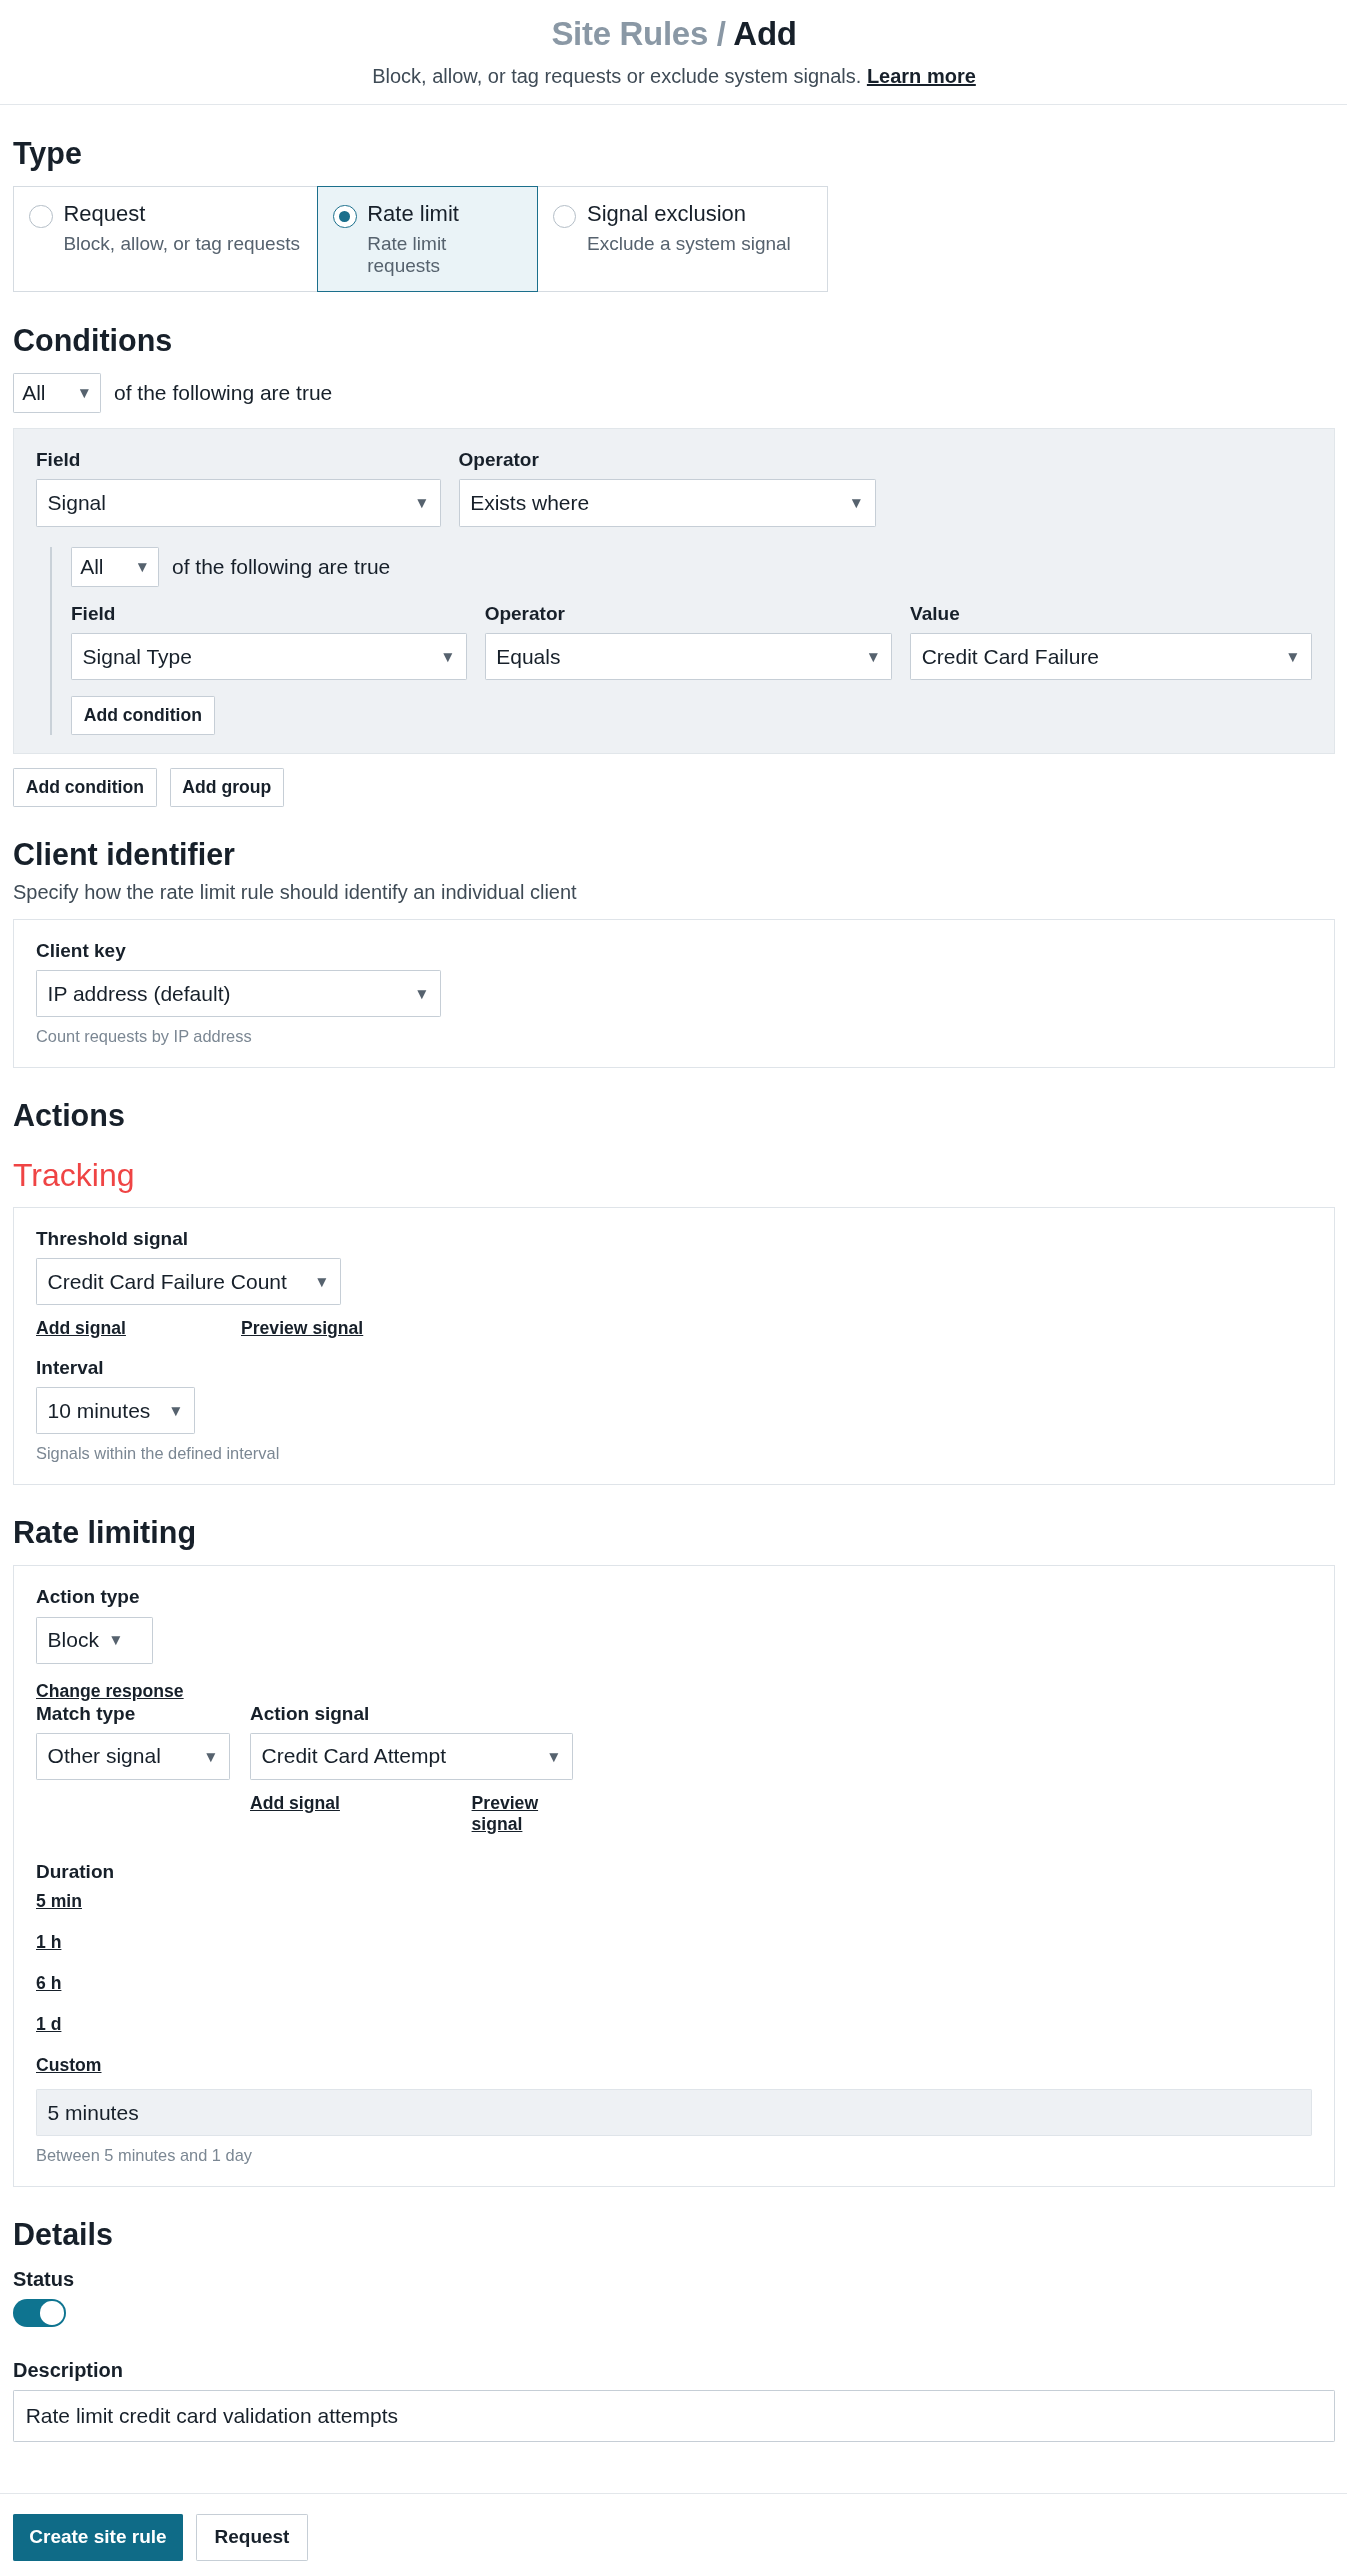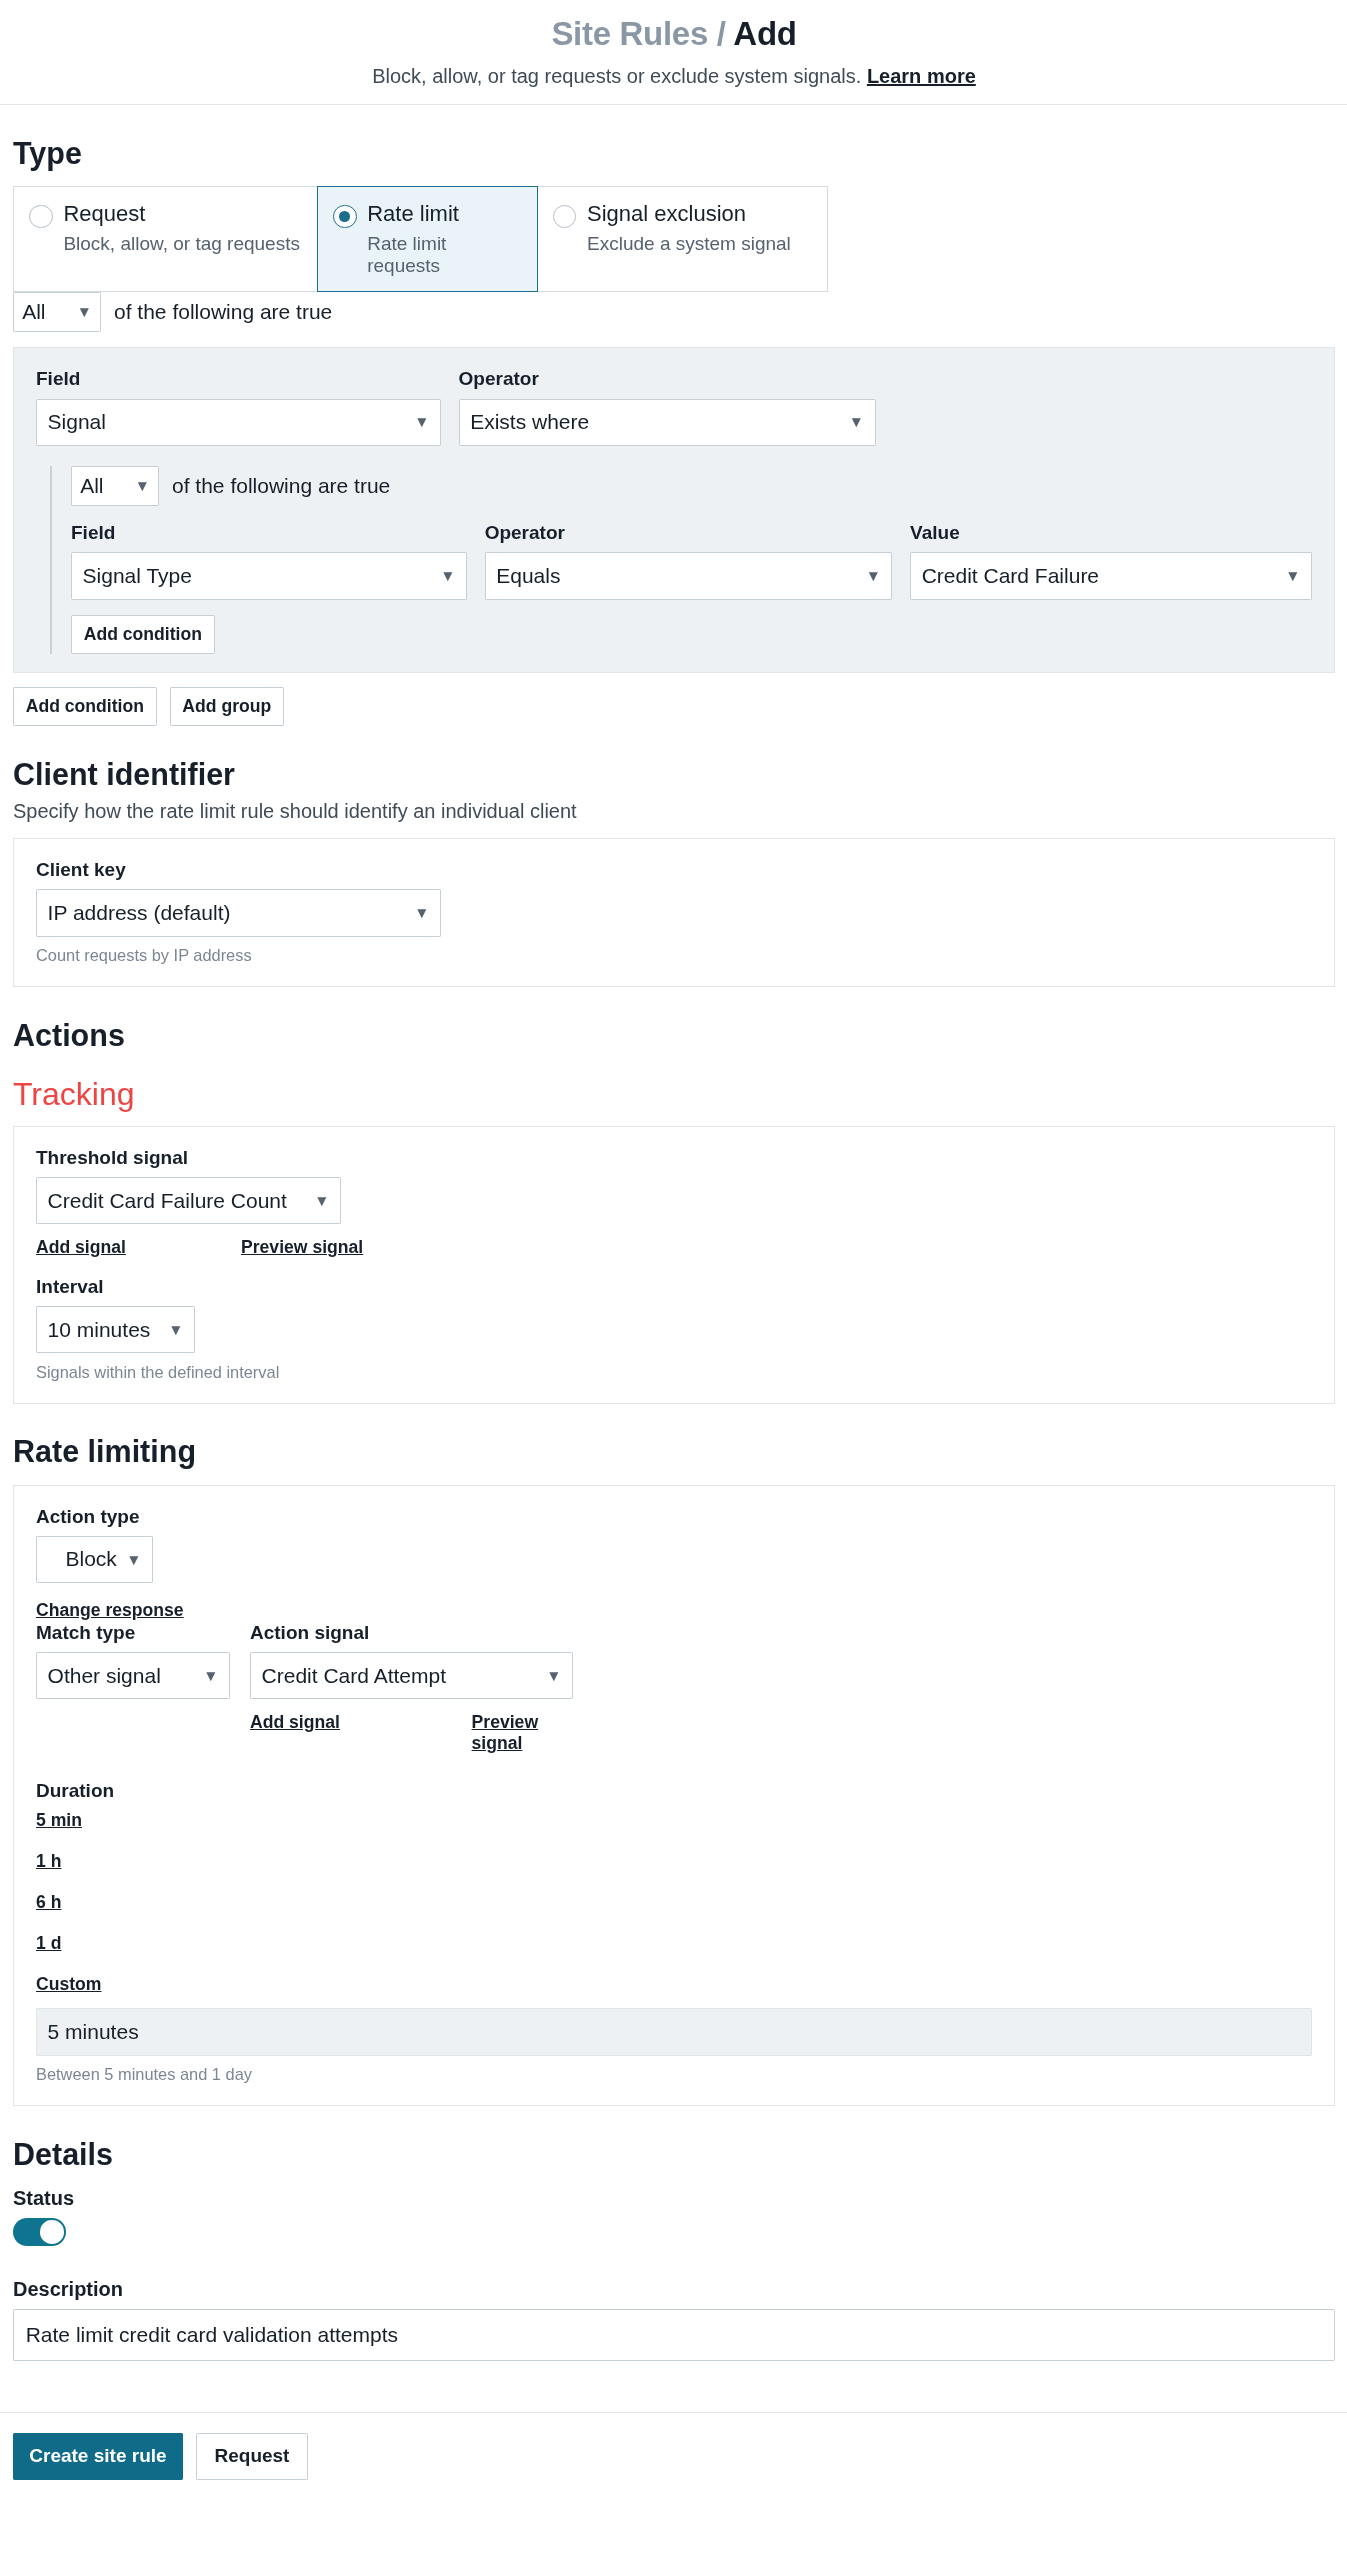--- a/index.html
+++ b/index.html
@@ -321,20 +321,21 @@
       <div class="type-card w3">
         <span class="radio"></span>
         <span class="type-text">
           <span class="label" style="display:block">Signal exclusion</span>
           <span class="desc" style="display:block">Exclude a system signal</span>
         </span>
       </div>
     </div>
 
     
+    <h2 class="section">Conditions</h2>
     <div class="cond-top">
       <span class="select small">
         <span>All</span>
         <span class="caret">▼</span>
       </span>
       <span class="inline-text">of the following are true</span>
     </div>
 
     <div class="cond-group">
       <div class="row-3">
@@ -431,21 +432,21 @@
           </span>
         </div>
       </div>
       <div class="helper">Signals within the defined interval</div>
     </div>
 
     
     <h2 class="section">Rate limiting</h2>
     <div class="card">
       <div class="field-label">Action type</div>
-      <span class="select" style="width:117px;justify-content:flex-end;padding:10.6px 10.6px;">
+      <span class="select" style="width:117px;justify-content:flex-start;padding:10.6px 10.6px;">
         <span>Block</span>
         <span class="caret">▼</span>
       </span>
       <div style="margin-top:13px">
         <a href="#" class="link">Change response</a>
       </div>
 
       <div class="row-3" style="gap:20px">
         <div style="width:194px">
           <div class="field-label">Match type</div>

